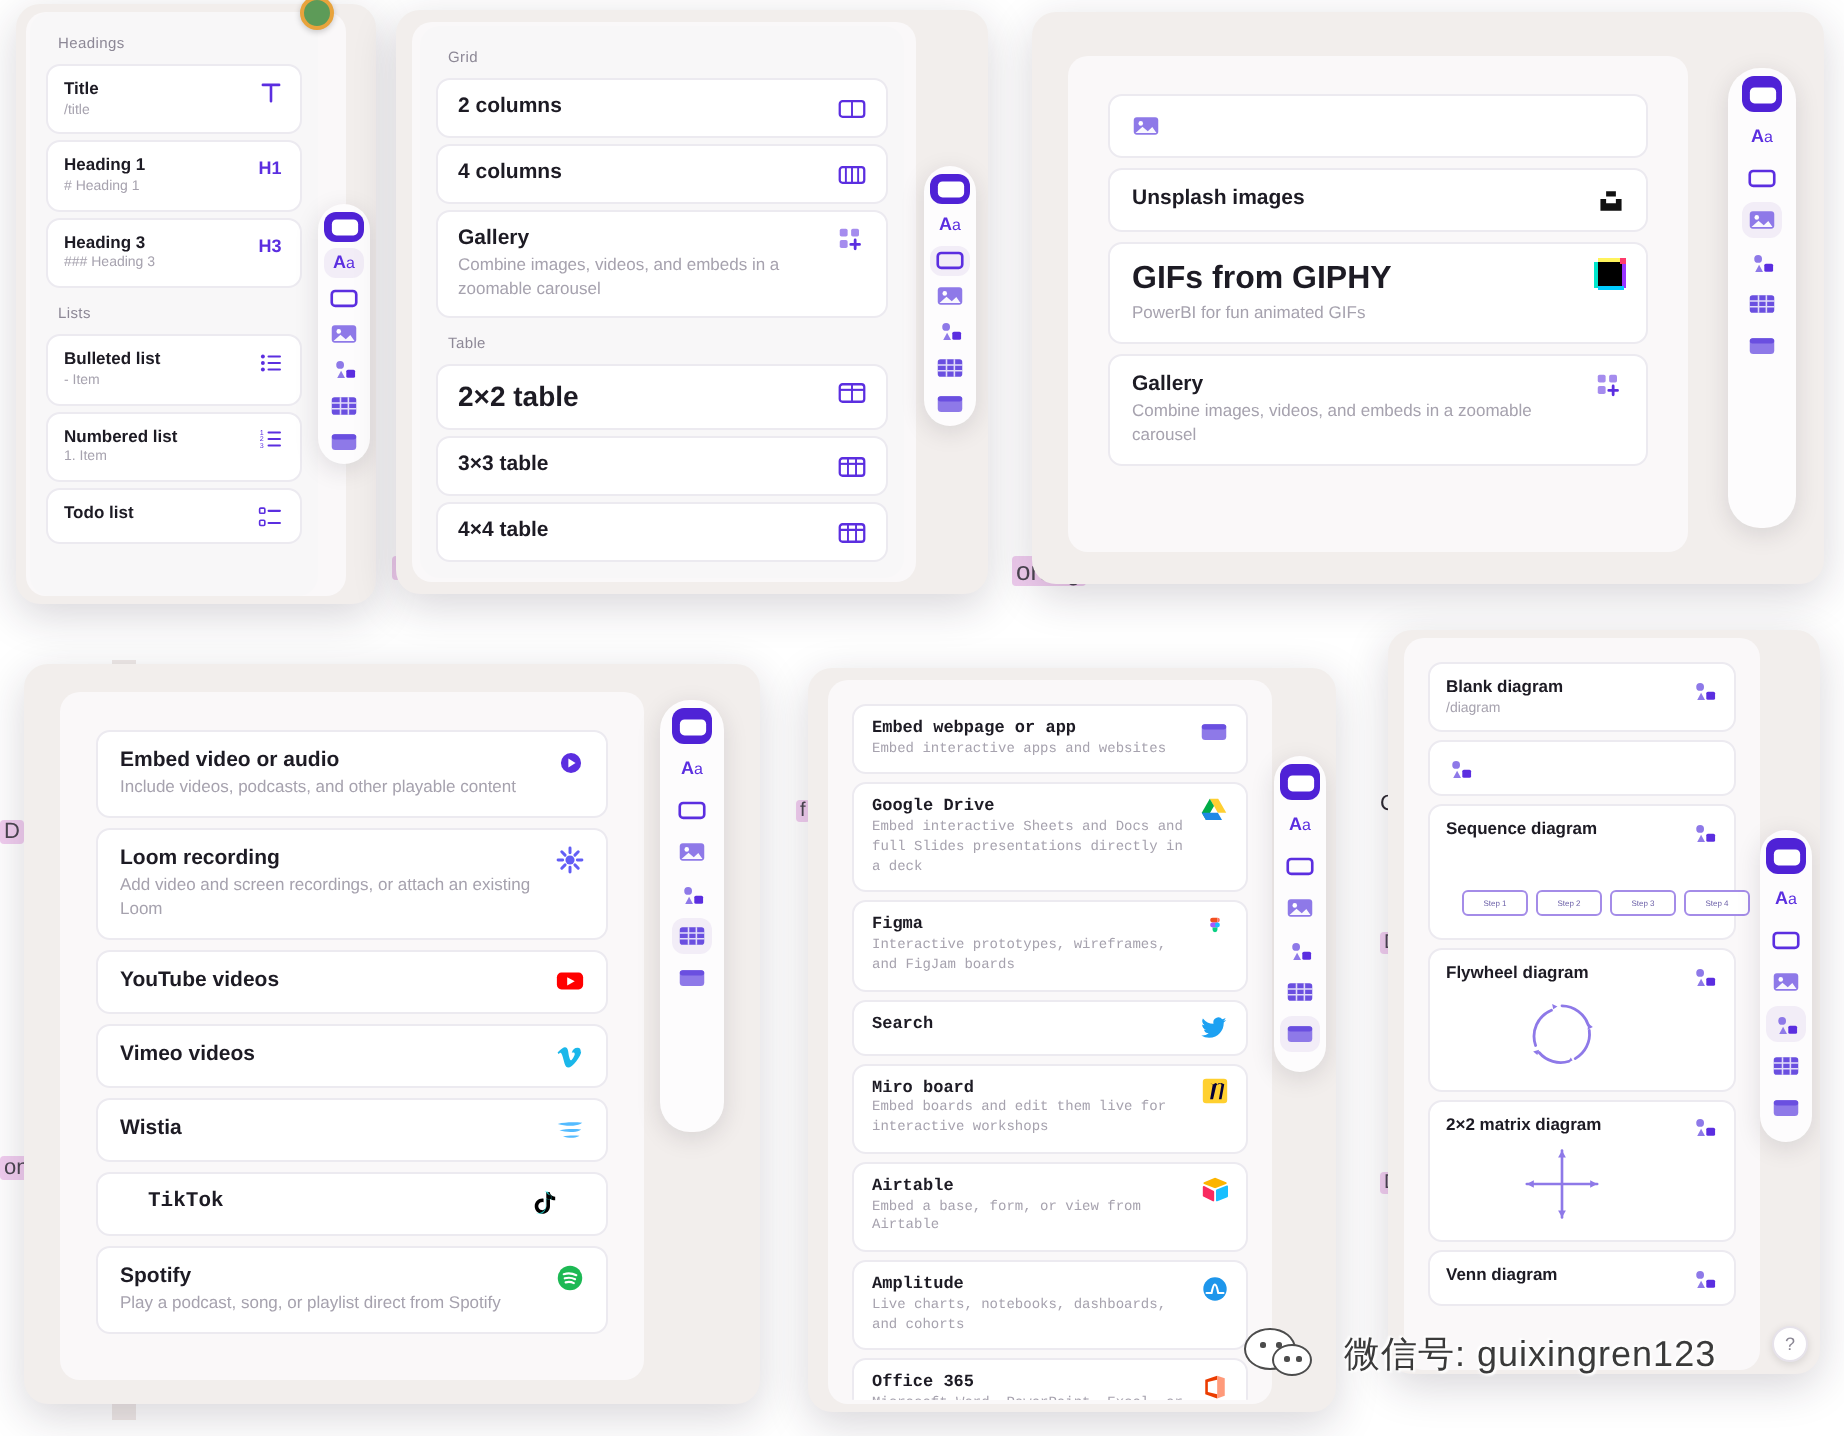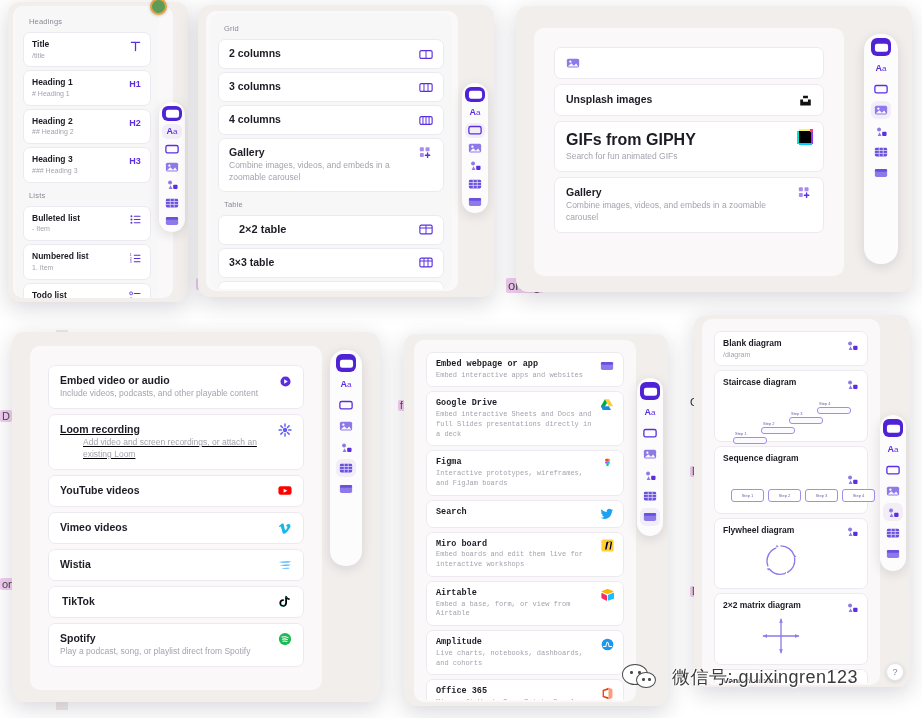--- a/index.html
+++ b/index.html
@@ -161,29 +161,20 @@
             <div class="txt">
               <div class="ttl" style="">Heading 1</div>
               <div class="sub" style=""># Heading 1</div>
             </div>
             <div class="ic">
               <span style="font:bold 9px 'Liberation Sans',sans-serif;color:#5b2ee0">H1</span>
             </div>
           </div>
           <div class="item" style="">
             <div class="txt">
-              <div class="ttl" style="">Heading 2</div>
-              <div class="sub" style="">## Heading 2</div>
-            </div>
-            <div class="ic">
-              <span style="font:bold 9px 'Liberation Sans',sans-serif;color:#5b2ee0">H2</span>
-            </div>
-          </div>
-          <div class="item" style="">
-            <div class="txt">
               <div class="ttl" style="">Heading 3</div>
               <div class="sub" style="">### Heading 3</div>
             </div>
             <div class="ic">
               <span style="font:bold 9px 'Liberation Sans',sans-serif;color:#5b2ee0">H3</span>
             </div>
           </div>
           <div class="grp-label">Lists</div>
           <div class="item" style="">
             <div class="txt">
@@ -281,32 +272,20 @@
             </div>
             <div class="ic">
               <svg viewBox="0 0 16 16" width="15" height="15">
                 <rect x="1" y="3.5" width="14" height="9" rx="1.6" stroke="#5b2ee0" fill="none" stroke-width="1.3"></rect>
                 <path d="M8.0 3.5v9" stroke="#5b2ee0" stroke-width="1.1"></path>
               </svg>
             </div>
           </div>
           <div class="item" style="padding:7px 10px;min-height:24px;">
             <div class="txt">
-              <div class="ttl" style="font-size:10.5px;">3 columns</div>
-            </div>
-            <div class="ic">
-              <svg viewBox="0 0 16 16" width="15" height="15">
-                <rect x="1" y="3.5" width="14" height="9" rx="1.6" stroke="#5b2ee0" fill="none" stroke-width="1.3"></rect>
-                <path d="M5.7 3.5v9" stroke="#5b2ee0" stroke-width="1.1"></path>
-                <path d="M10.3 3.5v9" stroke="#5b2ee0" stroke-width="1.1"></path>
-              </svg>
-            </div>
-          </div>
-          <div class="item" style="padding:7px 10px;min-height:24px;">
-            <div class="txt">
               <div class="ttl" style="font-size:10.5px;">4 columns</div>
             </div>
             <div class="ic">
               <svg viewBox="0 0 16 16" width="15" height="15">
                 <rect x="1" y="3.5" width="14" height="9" rx="1.6" stroke="#5b2ee0" fill="none" stroke-width="1.3"></rect>
                 <path d="M4.5 3.5v9" stroke="#5b2ee0" stroke-width="1.1"></path>
                 <path d="M8.0 3.5v9" stroke="#5b2ee0" stroke-width="1.1"></path>
                 <path d="M11.5 3.5v9" stroke="#5b2ee0" stroke-width="1.1"></path>
               </svg>
             </div>
@@ -321,21 +300,21 @@
                 <rect x="1" y="1.5" width="4.5" height="4.5" rx="1" fill="#5b2ee0" opacity=".55"></rect>
                 <rect x="7.5" y="1.5" width="4.5" height="4.5" rx="1" fill="#5b2ee0" opacity=".55"></rect>
                 <rect x="1" y="8" width="4.5" height="4.5" rx="1" fill="#5b2ee0" opacity=".55"></rect>
                 <path d="M9.8 8v5M7.3 10.5h5" stroke="#5b2ee0" stroke-width="1.6" stroke-linecap="round"></path>
               </svg>
             </div>
           </div>
           <div class="grp-label">Table</div>
           <div class="item" style="padding:7px 10px;min-height:24px;">
             <div class="txt">
-              <div class="ttl" style="font-size:11px;margin-left:10px;">2×2 table</div>
+              <div class="ttl" style="font-size:14px;">2×2 table</div>
             </div>
             <div class="ic">
               <svg viewBox="0 0 16 16" width="15" height="15">
                 <rect x="1" y="3" width="14" height="10" rx="1.6" stroke="#5b2ee0" fill="none" stroke-width="1.3"></rect>
                 <path d="M1 6.2h14" stroke="#5b2ee0" stroke-width="1.2"></path>
                 <path d="M8.0 3v10" stroke="#5b2ee0" stroke-width="1.1"></path>
               </svg>
             </div>
           </div>
           <div class="item" style="padding:7px 10px;min-height:24px;">
@@ -428,21 +407,21 @@
             <div class="ic">
               <svg viewBox="0 0 16 16" width="13" height="13">
                 <path d="M5 2h6v3.3H5z" fill="#111"></path>
                 <path d="M1.5 6.8H5v2.6h6V6.8h3.5V14h-13z" fill="#111"></path>
               </svg>
             </div>
           </div>
           <div class="item" style="padding:8px 11px;margin:5px 0;">
             <div class="txt">
               <div class="ttl" style="font-size:16px;">GIFs from GIPHY</div>
-              <div class="sub" style="font-size:8.5px;">Search for fun animated GIFs</div>
+              <div class="sub" style="font-size:8.5px;">PowerBI for fun animated GIFs</div>
             </div>
             <div class="ic">
               <span style="position:relative;display:inline-block;width:13px;height:13px;background:#000;">
                 <span style="position:absolute;left:-1.5px;top:0;width:1.8px;height:13px;background:#00e6cc;"></span>
                 <span style="position:absolute;right:-1.5px;top:0;width:1.8px;height:13px;background:#9933ff;"></span>
                 <span style="position:absolute;left:0;top:-1.5px;width:13px;height:1.8px;background:#fff35c;"></span>
                 <span style="position:absolute;left:0;bottom:-1.5px;width:13px;height:1.8px;background:#00ccff;"></span>
                 <span style="position:absolute;right:-1.5px;top:-1.5px;width:3px;height:3px;background:#ff3b6b;"></span>
               </span>
             </div>
@@ -514,24 +493,24 @@
               <div class="ttl" style="font-size:10.5px;">Embed video or audio</div>
               <div class="sub" style="font-size:8.5px;">Include videos, podcasts, and other playable content</div>
             </div>
             <div class="ic">
               <svg viewBox="0 0 16 16" width="13" height="13">
                 <circle cx="8" cy="8" r="6.2" fill="#5b2ee0"></circle>
                 <path d="M6.4 5.3l4.4 2.7-4.4 2.7z" fill="#fff"></path>
               </svg>
             </div>
           </div>
-          <div class="item" style="padding:8px 11px;margin:5px 0;text-decoration:underline;">
+          <div class="item" style="padding:8px 11px;margin:5px 0;">
             <div class="txt">
               <div class="ttl" style="font-size:10.5px;">Loom recording</div>
-              <div class="sub" style="font-size:8.5px;margin-left:23px;">Add video and screen recordings, or attach an existing Loom</div>
+              <div class="sub" style="font-size:8.5px;">Add video and screen recordings, or attach an existing Loom</div>
             </div>
             <div class="ic">
               <svg viewBox="0 0 16 16" width="14" height="14">
                 <g fill="#625df5">
                   <circle cx="8" cy="8" r="2.6"></circle>
                   <g stroke="#625df5" stroke-width="1.7" stroke-linecap="round">
                     <path d="M8 1.2v2.6M8 12.2v2.6M1.2 8h2.6M12.2 8h2.6M3.3 3.3l1.9 1.9M10.8 10.8l1.9 1.9M12.7 3.3l-1.9 1.9M5.2 10.8l-1.9 1.9"></path>
                   </g>
                 </g>
               </svg>
@@ -561,21 +540,21 @@
           <div class="item" style="padding:8px 11px;margin:5px 0;">
             <div class="txt">
               <div class="ttl" style="font-size:10.5px;">Wistia</div>
             </div>
             <div class="ic">
               <svg viewBox="0 0 16 16" width="14" height="14">
                 <path d="M1 4.5c4-.9 9-1.1 14-.6-1.4 1-3 1.5-5.2 1.6-3.2.2-6.2-.2-8.8-1zM2 8.2c3.6-.8 8-1 12.4-.5-1.2.9-2.6 1.3-4.6 1.4-2.8.2-5.5-.2-7.8-.9zM4 11.7c2.8-.6 6.2-.8 9.4-.4-.9.7-2 1-3.5 1.1-2.2.1-4.2-.1-5.9-.7z" fill="#54BBFF"></path>
               </svg>
             </div>
           </div>
-          <div class="item" style="padding:8px 13px;margin:5px 0;">
+          <div class="item" style="padding:8px 25px;margin:5px 0;font-family:Liberation Mono, monospace;">
             <div class="txt">
               <div class="ttl" style="font-size:10.5px;">TikTok</div>
             </div>
             <div class="ic">
               <svg viewBox="0 0 16 16" width="13" height="13">
                 <path d="M10 1.2h2.1c.2 1.1.8 2 1.8 2.5.5.3 1.1.4 1.6.45V6.3c-1.2 0-2.3-.35-3.2-.95v4.6c0 2.6-2.1 4.7-4.7 4.7S2.9 12.55 2.9 9.95 5 5.25 7.6 5.25c.25 0 .5.02.75.06v2.2a2.5 2.5 0 1 0 1.75 2.38z" fill="#000"></path>
                 <path d="M9 .9h2.1c.2 1.1.8 2 1.8 2.5V6c-1.2 0-2.3-.35-3.2-.95V9.6c0 2.6-2.1 4.7-4.7 4.7-.5 0-1-.08-1.45-.23 1.5.95 3.5.8 4.85-.45 1.1-1 1.5-2.3 1.5-3.7V4.9c.9.6 2 .95 3.2.95V3.4c-.5-.05-1.1-.15-1.6-.45C10.5 2.4 9.9 1.6 9.7.5z" fill="#25F4EE" opacity=".75"></path>
               </svg>
             </div>
           </div>
@@ -806,44 +785,29 @@
             </div>
             <div class="ic">
               <svg viewBox="0 0 16 16" width="13" height="13">
                 <circle cx="5" cy="5.5" r="2.4" fill="#8e79e8"></circle>
                 <rect x="8.8" y="8.4" width="5.4" height="5" rx="1" fill="#5b2ee0"></rect>
                 <path d="M3.2 13.6 5.6 9l2.4 4.6z" fill="#8e79e8"></path>
               </svg>
             </div>
           </div>
           <div class="item" style="padding:6px 8px;margin:4px 0;">
-            <div class="txt">
-              <div class="ttl" style="">Staircase diagram</div>
-              <div style="height:44px;margin-top:3px;">
-                <div class="dg">
-                  <div class="steplbl" style="left:12px;top:40px;">Step 1</div>
-                  <div class="stepbar" style="left:10px;top:46px;width:34px;"></div>
-                  <div class="steplbl" style="left:40px;top:30px;">Step 2</div>
-                  <div class="stepbar" style="left:38px;top:36px;width:34px;"></div>
-                  <div class="steplbl" style="left:68px;top:20px;">Step 3</div>
-                  <div class="stepbar" style="left:66px;top:26px;width:34px;"></div>
-                  <div class="steplbl" style="left:96px;top:10px;">Step 4</div>
-                  <div class="stepbar" style="left:94px;top:16px;width:34px;"></div>
-                </div>
-              </div>
-            </div>
             <div class="ic">
               <svg viewBox="0 0 16 16" width="13" height="13">
                 <circle cx="5" cy="5.5" r="2.4" fill="#8e79e8"></circle>
                 <rect x="8.8" y="8.4" width="5.4" height="5" rx="1" fill="#5b2ee0"></rect>
                 <path d="M3.2 13.6 5.6 9l2.4 4.6z" fill="#8e79e8"></path>
               </svg>
             </div>
           </div>
-          <div class="item" style="padding:6px 8px;margin:4px 0;align-items:center;">
+          <div class="item" style="padding:6px 8px;margin:4px 0;">
             <div class="txt">
               <div class="ttl" style="">Sequence diagram</div>
               <div style="height:40px;margin-top:3px;">
                 <div class="dg">
                   <div class="seqbox" style="left:8px;top:22px;width:33px;">Step 1</div>
                   <div class="seqbox" style="left:45px;top:22px;width:33px;">Step 2</div>
                   <div class="seqbox" style="left:82px;top:22px;width:33px;">Step 3</div>
                   <div class="seqbox" style="left:119px;top:22px;width:33px;">Step 4</div>
                 </div>
               </div>

